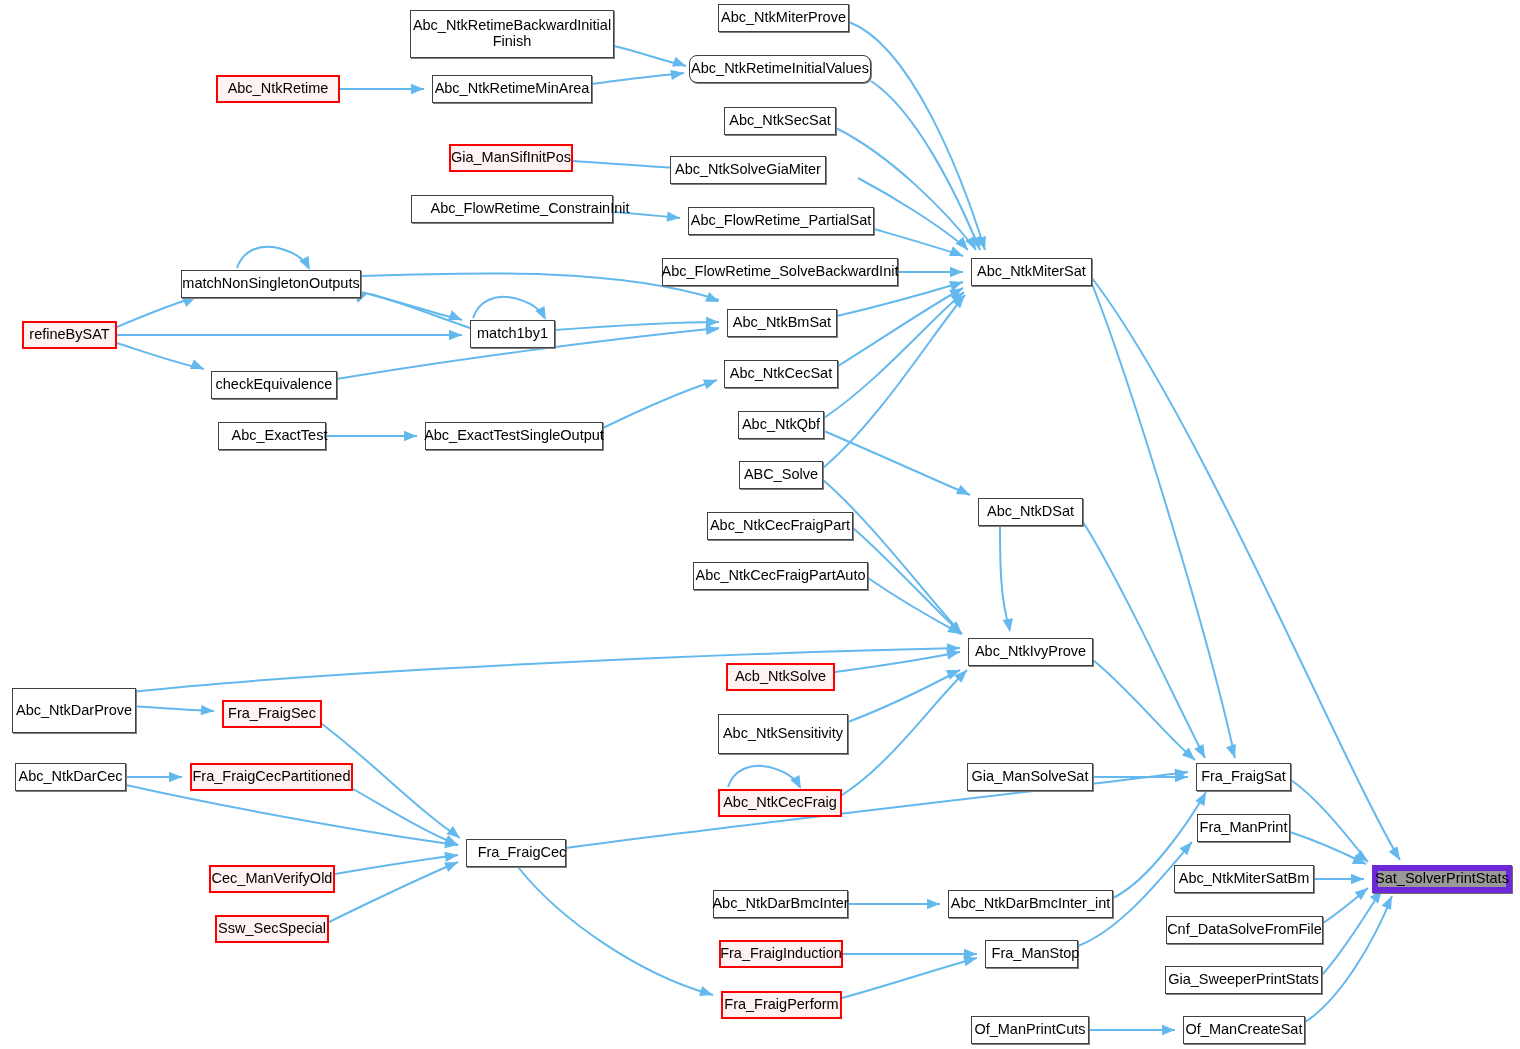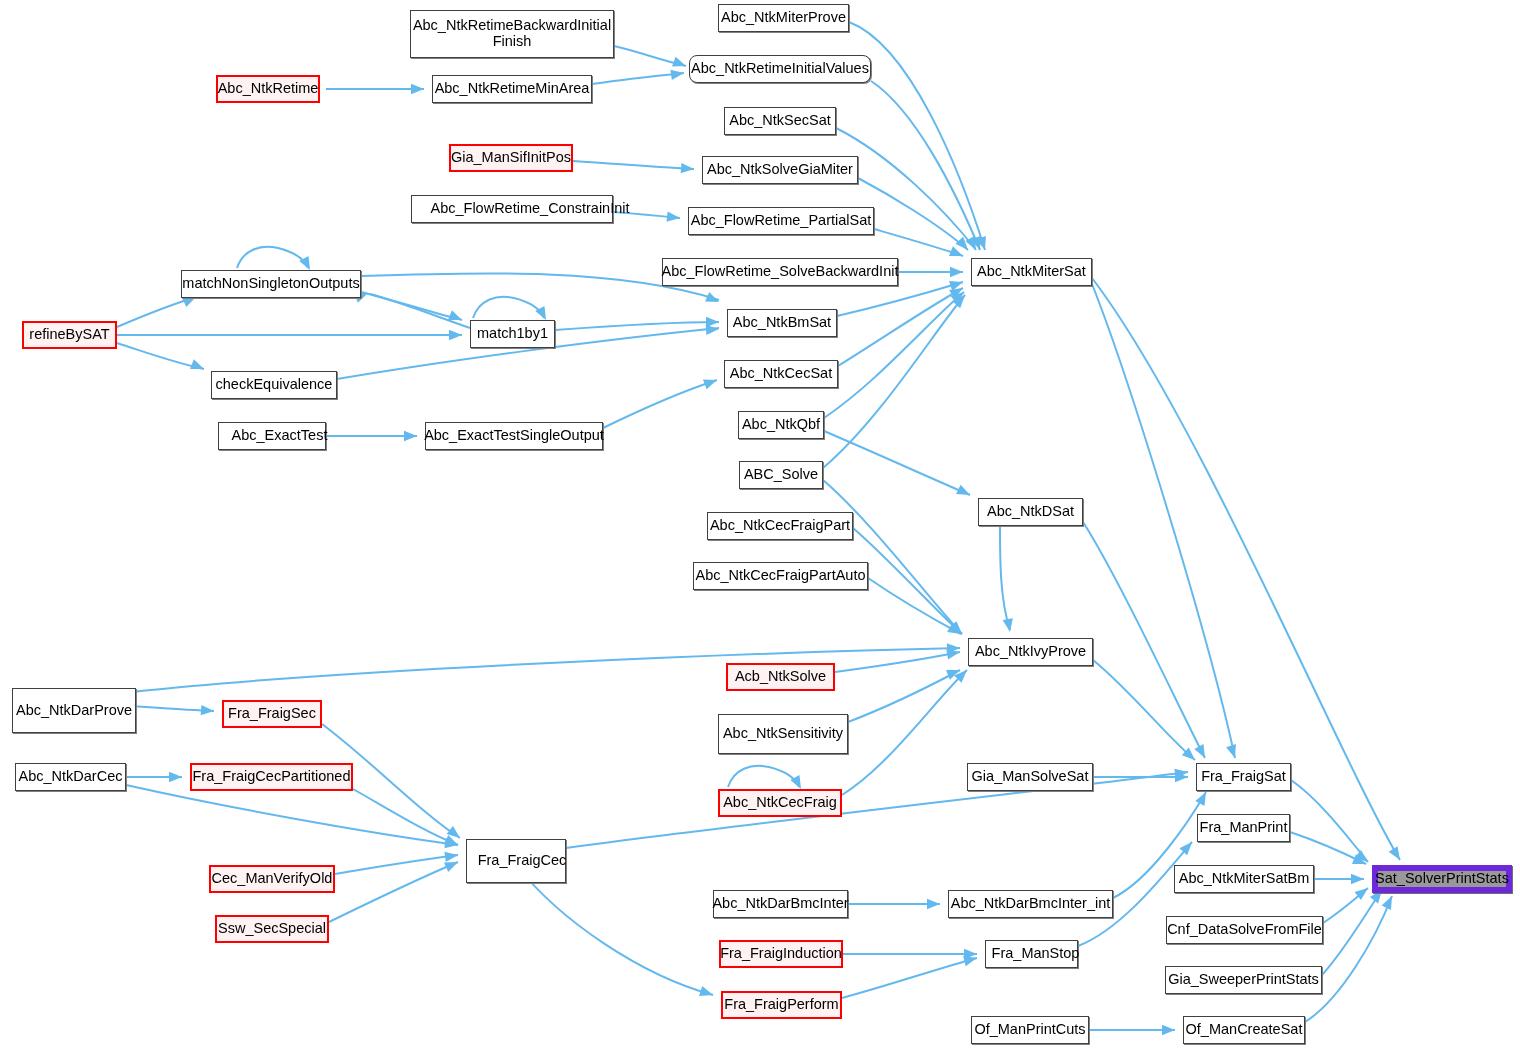--- a/index.html
+++ b/index.html
@@ -191,25 +191,25 @@
       <path d="M0,0 L-13,-5.2 L-13,5.2 Z" class="edge-head" transform="translate(1368,888) rotate(-38)"></path>
       <path d="M0,0 L-13,-5.2 L-13,5.2 Z" class="edge-head" transform="translate(1382,890) rotate(-52)"></path>
       <path d="M0,0 L-13,-5.2 L-13,5.2 Z" class="edge-head" transform="translate(1392,896) rotate(-64)"></path>
       <path d="M0,0 L-13,-5.2 L-13,5.2 Z" class="edge-head" transform="translate(1400,860) rotate(58)"></path>
     </svg>
   <div id="node-layer">
       <div class="node-box plain" style="left: 410px; top: 10px; width: 204px; height: 48px;">Abc_NtkRetimeBackwardInitial
 Finish</div>
       <div class="node-box plain" style="left: 718px; top: 4px; width: 131px; height: 28px;">Abc_NtkMiterProve</div>
       <div class="node-box plain" style="left: 689px; top: 55px; width: 182px; height: 28px; border-radius: 8px;">Abc_NtkRetimeInitialValues</div>
-      <div class="node-box redline" style="left: 216px; top: 75px; width: 104px; height: 28px;">Abc_NtkRetime</div>
+      <div class="node-box redline" style="left: 216px; top: 75px; width: 124px; height: 28px;">Abc_NtkRetime</div>
       <div class="node-box plain" style="left: 432px; top: 75px; width: 160px; height: 28px;">Abc_NtkRetimeMinArea</div>
       <div class="node-box plain" style="left: 724px; top: 107px; width: 112px; height: 28px;">Abc_NtkSecSat</div>
       <div class="node-box redline" style="left: 449px; top: 144px; width: 124px; height: 28px;">Gia_ManSifInitPos</div>
-      <div class="node-box plain" style="left: 702px; top: 156px; width: 156px; height: 28px;">Abc_NtkSolveGiaMiter</div>
+      <div class="node-box plain" style="left: 670px; top: 156px; width: 156px; height: 28px;">Abc_NtkSolveGiaMiter</div>
       <div class="node-box plain" style="left: 411px; top: 195px; width: 202px; height: 28px; padding-left: 36px;">Abc_FlowRetime_ConstrainInit</div>
       <div class="node-box plain" style="left: 688px; top: 207px; width: 186px; height: 28px;">Abc_FlowRetime_PartialSat</div>
       <div class="node-box plain" style="left: 662px; top: 258px; width: 236px; height: 28px;">Abc_FlowRetime_SolveBackwardInit</div>
       <div class="node-box plain" style="left: 971px; top: 258px; width: 121px; height: 28px;">Abc_NtkMiterSat</div>
       <div class="node-box plain" style="left: 181px; top: 270px; width: 180px; height: 28px;">matchNonSingletonOutputs</div>
       <div class="node-box plain" style="left: 727px; top: 309px; width: 110px; height: 28px;">Abc_NtkBmSat</div>
       <div class="node-box redline" style="left: 22px; top: 321px; width: 95px; height: 28px;">refineBySAT</div>
       <div class="node-box plain" style="left: 470px; top: 320px; width: 85px; height: 28px;">match1by1</div>
       <div class="node-box plain" style="left: 724px; top: 360px; width: 114px; height: 28px;">Abc_NtkCecSat</div>
       <div class="node-box plain" style="left: 211px; top: 371px; width: 126px; height: 28px;">checkEquivalence</div>
@@ -224,21 +224,21 @@
       <div class="node-box redline" style="left: 726px; top: 663px; width: 109px; height: 28px;">Acb_NtkSolve</div>
       <div class="node-box plain" style="left: 12px; top: 688px; width: 124px; height: 45px;">Abc_NtkDarProve</div>
       <div class="node-box redline" style="left: 222px; top: 700px; width: 100px; height: 28px;">Fra_FraigSec</div>
       <div class="node-box plain" style="left: 718px; top: 714px; width: 130px; height: 40px;">Abc_NtkSensitivity</div>
       <div class="node-box plain" style="left: 15px; top: 763px; width: 111px; height: 28px;">Abc_NtkDarCec</div>
       <div class="node-box redline" style="left: 190px; top: 763px; width: 163px; height: 28px;">Fra_FraigCecPartitioned</div>
       <div class="node-box plain" style="left: 967px; top: 763px; width: 126px; height: 28px;">Gia_ManSolveSat</div>
       <div class="node-box plain" style="left: 1196px; top: 763px; width: 95px; height: 28px;">Fra_FraigSat</div>
       <div class="node-box redline" style="left: 718px; top: 789px; width: 124px; height: 28px;">Abc_NtkCecFraig</div>
       <div class="node-box plain" style="left: 1197px; top: 814px; width: 93px; height: 28px;">Fra_ManPrint</div>
-      <div class="node-box plain" style="left: 466px; top: 839px; width: 100px; height: 44px; padding-left: 12px;">Fra_FraigCec</div>
+      <div class="node-box plain" style="left: 466px; top: 839px; width: 100px; height: 28px; padding-left: 12px;">Fra_FraigCec</div>
       <div class="node-box redline" style="left: 209px; top: 865px; width: 126px; height: 28px;">Cec_ManVerifyOld</div>
       <div class="node-box plain" style="left: 1174px; top: 865px; width: 140px; height: 28px;">Abc_NtkMiterSatBm</div>
       <div class="node-box current" style="left: 1372px; top: 865px; width: 140px; height: 28px;">Sat_SolverPrintStats</div>
       <div class="node-box plain" style="left: 713px; top: 890px; width: 135px; height: 28px;">Abc_NtkDarBmcInter</div>
       <div class="node-box plain" style="left: 948px; top: 890px; width: 165px; height: 28px;">Abc_NtkDarBmcInter_int</div>
       <div class="node-box redline" style="left: 215px; top: 915px; width: 114px; height: 28px;">Ssw_SecSpecial</div>
       <div class="node-box plain" style="left: 1166px; top: 916px; width: 157px; height: 28px;">Cnf_DataSolveFromFile</div>
       <div class="node-box redline" style="left: 719px; top: 940px; width: 124px; height: 28px;">Fra_FraigInduction</div>
       <div class="node-box plain" style="left: 985px; top: 940px; width: 93px; height: 28px; padding-left: 8px;">Fra_ManStop</div>
       <div class="node-box plain" style="left: 1165px; top: 966px; width: 157px; height: 28px;">Gia_SweeperPrintStats</div>

